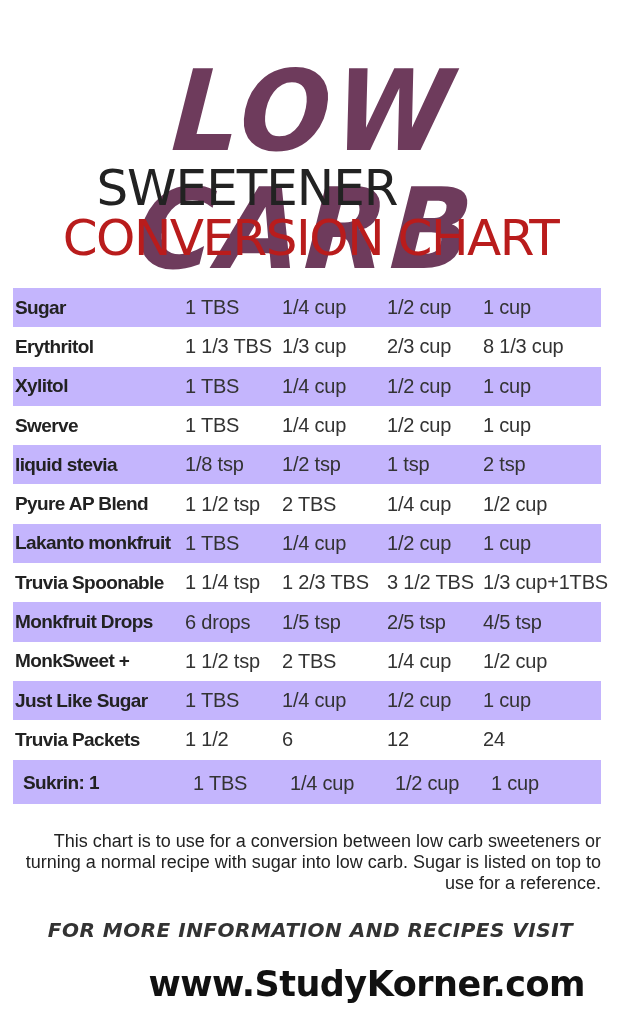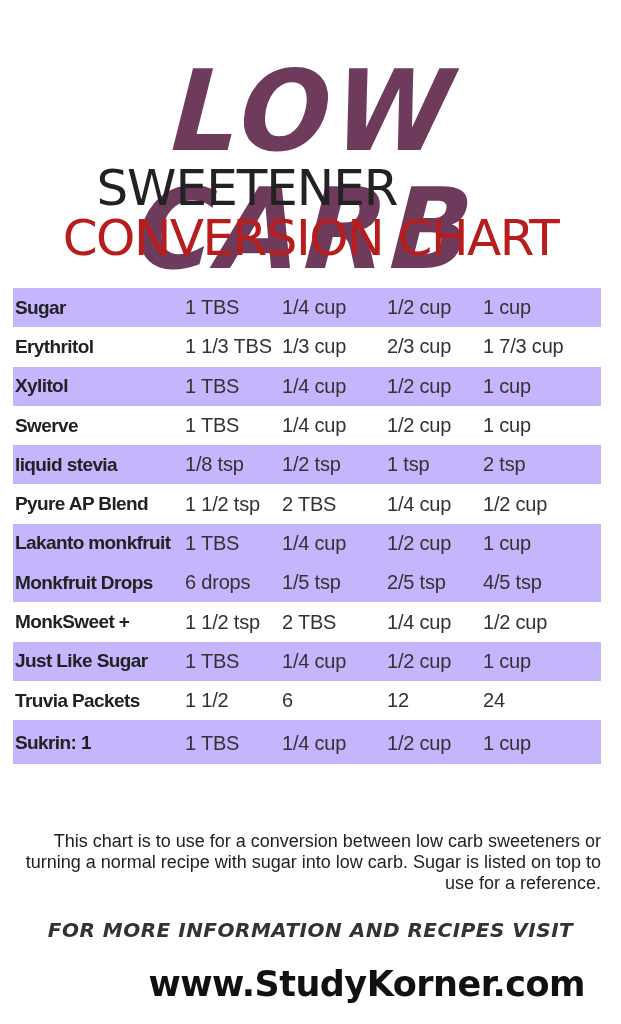--- a/index.html
+++ b/index.html
@@ -17,21 +17,21 @@
   }
   .title-conv {
     position:absolute; left:0; top:210px; width:621px; text-align:center;
     font-family:"DejaVu Sans", sans-serif; font-size:50px; line-height:56px; color:#b91c1c;
     letter-spacing:-1.5px;
   }
   .table { position:absolute; left:13px; top:288px; width:588px; }
   .row { position:relative; height:39.3px; display:flex; align-items:center; }
   .row.grey { background:#c4b5fd; }
   .row.last { height:44px; align-items:flex-start; padding-top:0; }
-  .row.last > span { margin-top:12px; }
+  .row.last > span { margin-top:12px;margin-left:8px; }
   .c0 { position:absolute; left:2px; font-weight:bold; font-size:19px; color:#222; letter-spacing:-0.6px; white-space:nowrap; }
   .cell { position:absolute; font-size:20px; color:#333; white-space:nowrap; letter-spacing:-0.2px; }
   .c1 { left:172px; }
   .c2 { left:269px; }
   .c3 { left:374px; }
   .c4 { left:470px; }
   .note {
     position:absolute; left:20px; top:831px; width:581px; text-align:right;
     font-size:18px; line-height:21px; color:#222;
   }
@@ -58,21 +58,21 @@
     <span class="cell c1">1 TBS</span>
     <span class="cell c2">1/4 cup</span>
     <span class="cell c3">1/2 cup</span>
     <span class="cell c4">1  cup</span>
   </div>
   <div class="row">
     <span class="c0">Erythritol</span>
     <span class="cell c1">1 1/3 TBS</span>
     <span class="cell c2">1/3 cup</span>
     <span class="cell c3">2/3 cup</span>
-    <span class="cell c4">1 7/3 cup</span>
+    <span class="cell c4">8 1/3 cup</span>
   </div>
   <div class="row grey">
     <span class="c0">Xylitol</span>
     <span class="cell c1">1 TBS</span>
     <span class="cell c2">1/4 cup</span>
     <span class="cell c3">1/2 cup</span>
     <span class="cell c4">1 cup</span>
   </div>
   <div class="row">
     <span class="c0">Swerve</span>
@@ -94,20 +94,27 @@
     <span class="cell c2">2 TBS</span>
     <span class="cell c3">1/4 cup</span>
     <span class="cell c4">1/2 cup</span>
   </div>
   <div class="row grey">
     <span class="c0">Lakanto monkfruit</span>
     <span class="cell c1">1 TBS</span>
     <span class="cell c2">1/4 cup</span>
     <span class="cell c3">1/2 cup</span>
     <span class="cell c4">1 cup</span>
+  </div>
+  <div class="row">
+    <span class="c0">Truvia Spoonable</span>
+    <span class="cell c1">1 1/4 tsp</span>
+    <span class="cell c2">1 2/3 TBS</span>
+    <span class="cell c3">3 1/2 TBS</span>
+    <span class="cell c4">1/3 cup+1TBS</span>
   </div>
   <div class="row grey">
     <span class="c0">Monkfruit Drops</span>
     <span class="cell c1">6 drops</span>
     <span class="cell c2">1/5 tsp</span>
     <span class="cell c3">2/5 tsp</span>
     <span class="cell c4">4/5 tsp</span>
   </div>
   <div class="row">
     <span class="c0">MonkSweet +</span>

